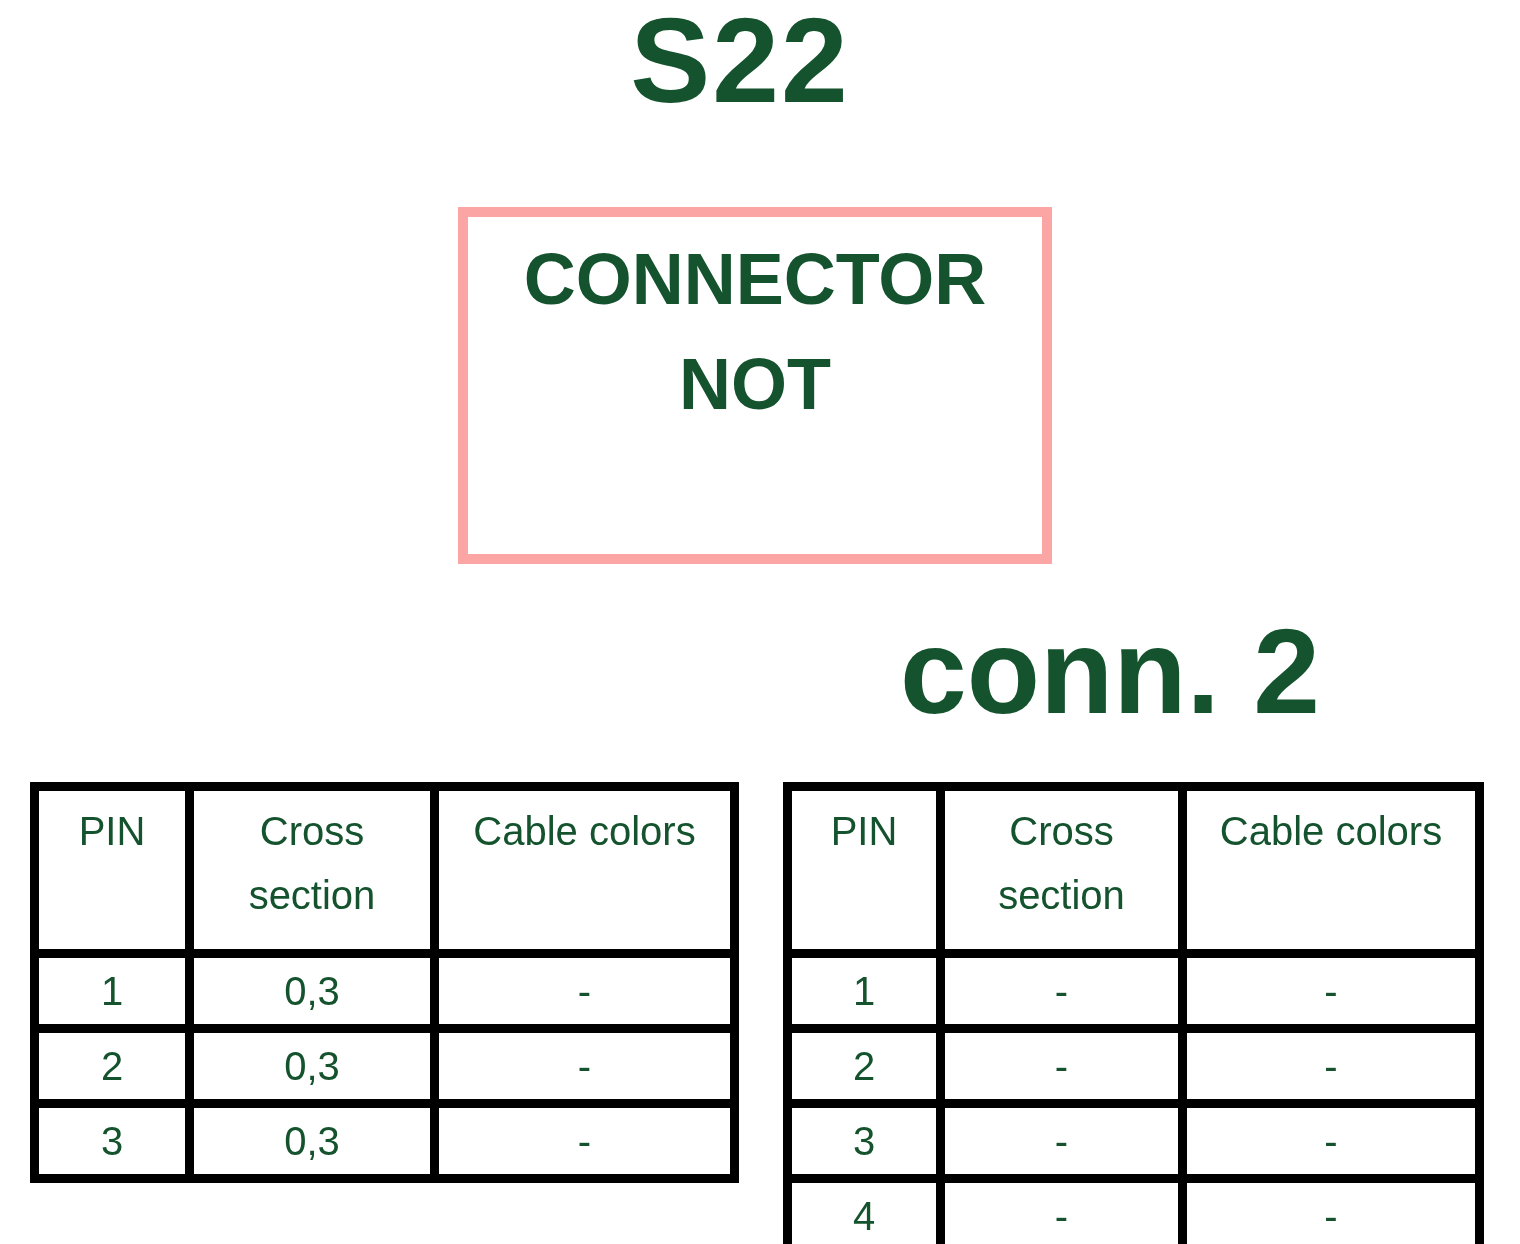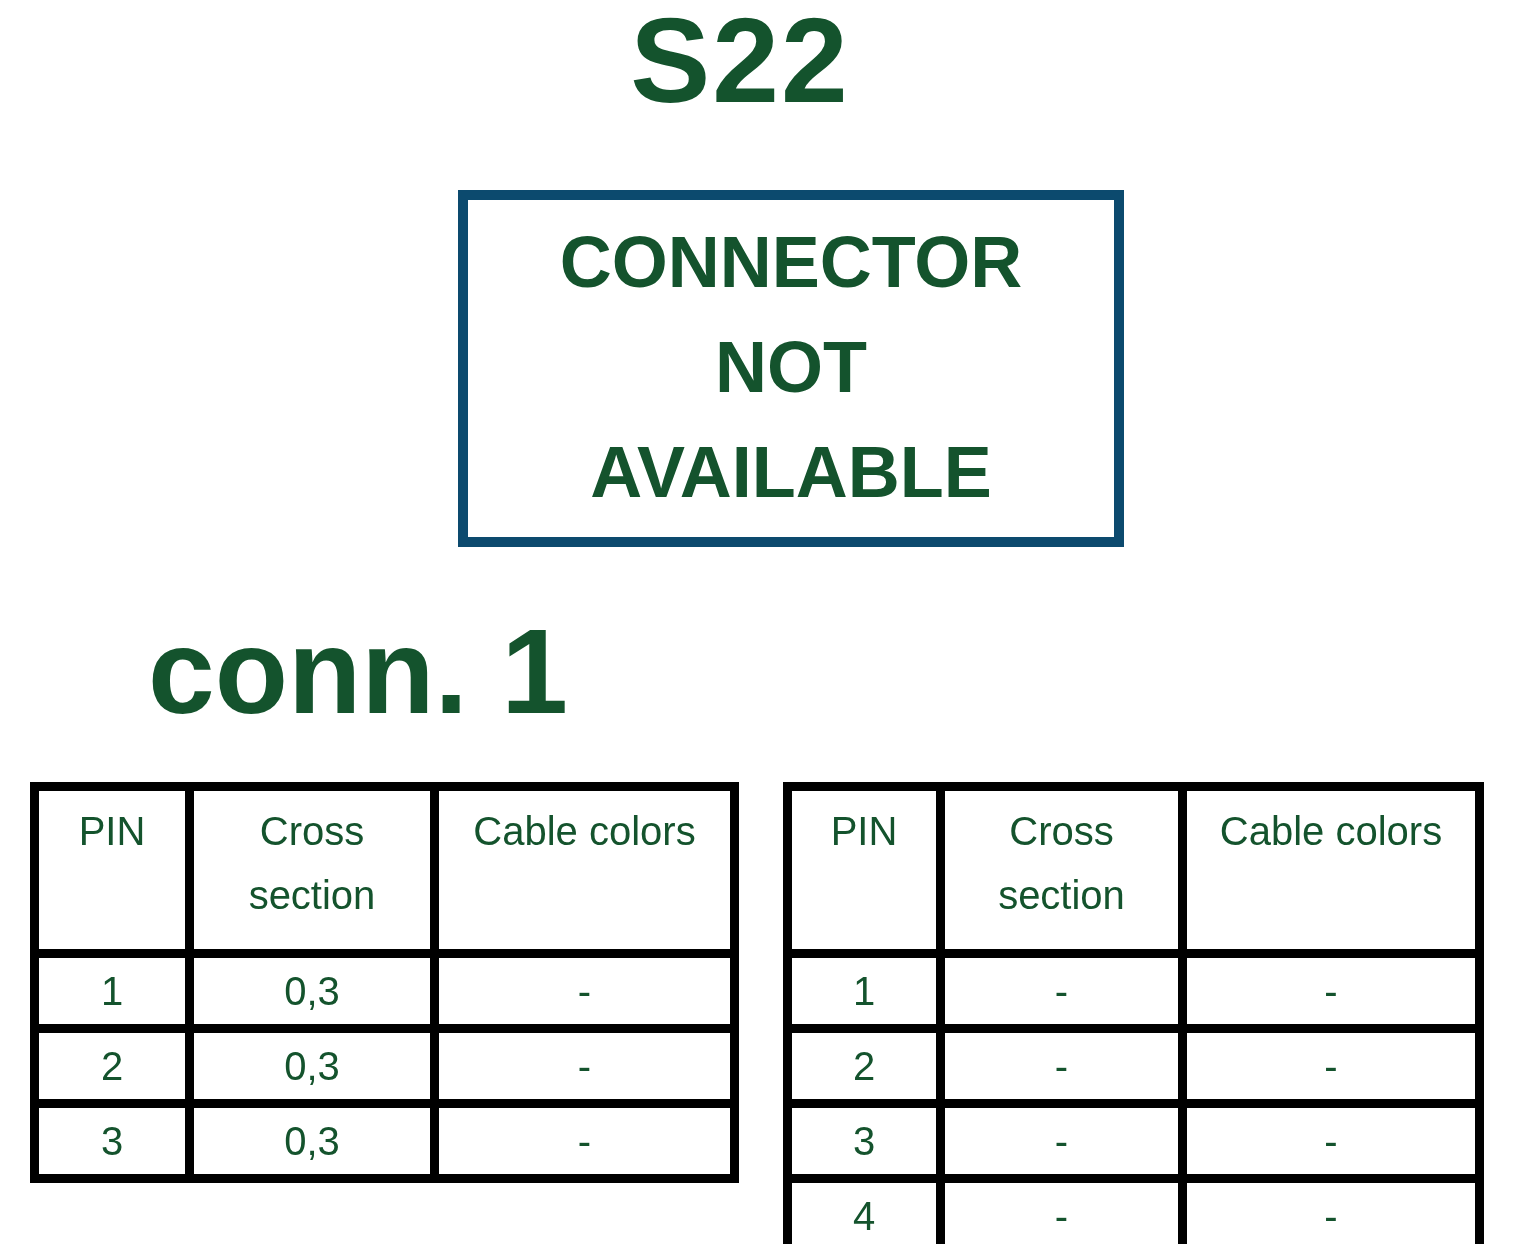--- a/index.html
+++ b/index.html
@@ -23,24 +23,24 @@
     width: 1480px;
     text-align: center;
     font-size: 120px;
     font-weight: bold;
     line-height: 1;
     letter-spacing: 2px;
   }
   .notice-box {
     position: absolute;
     left: 458px;
-    top: 190px;
-    width: 666px;
+    top: 207px;
+    width: 594px;
     height: 357px;
-    border: 10px solid #0c4a6e;
+    border: 10px solid #fca5a5;
     box-sizing: border-box;
     text-align: center;
   }
   .notice-box .line {
     font-size: 72px;
     font-weight: bold;
     line-height: 105px;
     white-space: nowrap;
   }
   .notice-box .line:first-child {
@@ -95,24 +95,23 @@
 </head>
 <body>
 
 <div class="page">
 
   <div class="title">S22</div>
 
   <div class="notice-box">
     <div class="line">CONNECTOR</div>
     <div class="line">NOT</div>
-    <div class="line">AVAILABLE</div>
   </div>
 
-  <div class="conn-heading conn1-heading">conn. 1</div>
+  <div class="conn-heading conn2-heading">conn. 2</div>
 
   <table class="pin-table conn1-table">
     <colgroup>
       <col style="width:155px">
       <col style="width:245px">
       <col style="width:300px">
     </colgroup>
     <tbody>
       <tr>
         <th>PIN</th>

